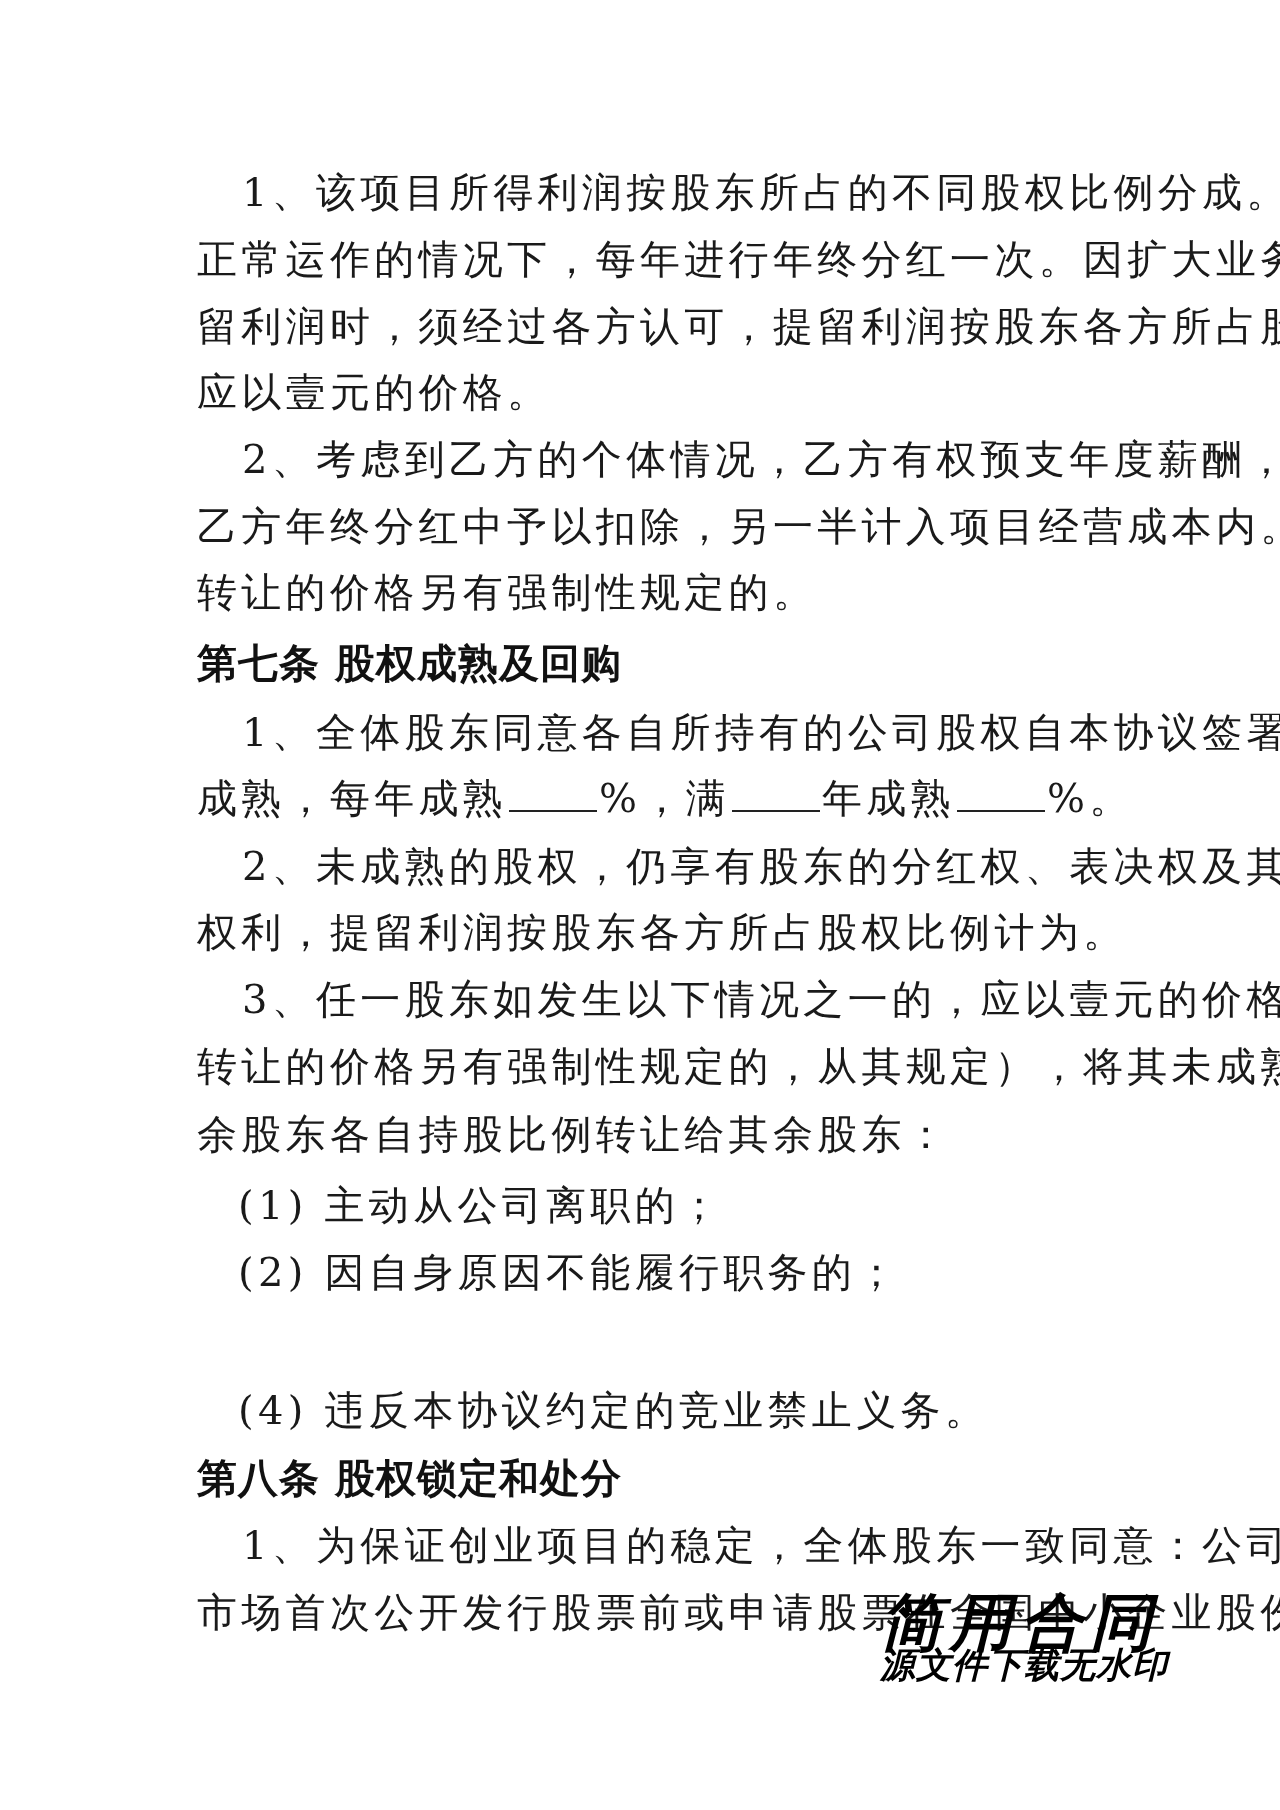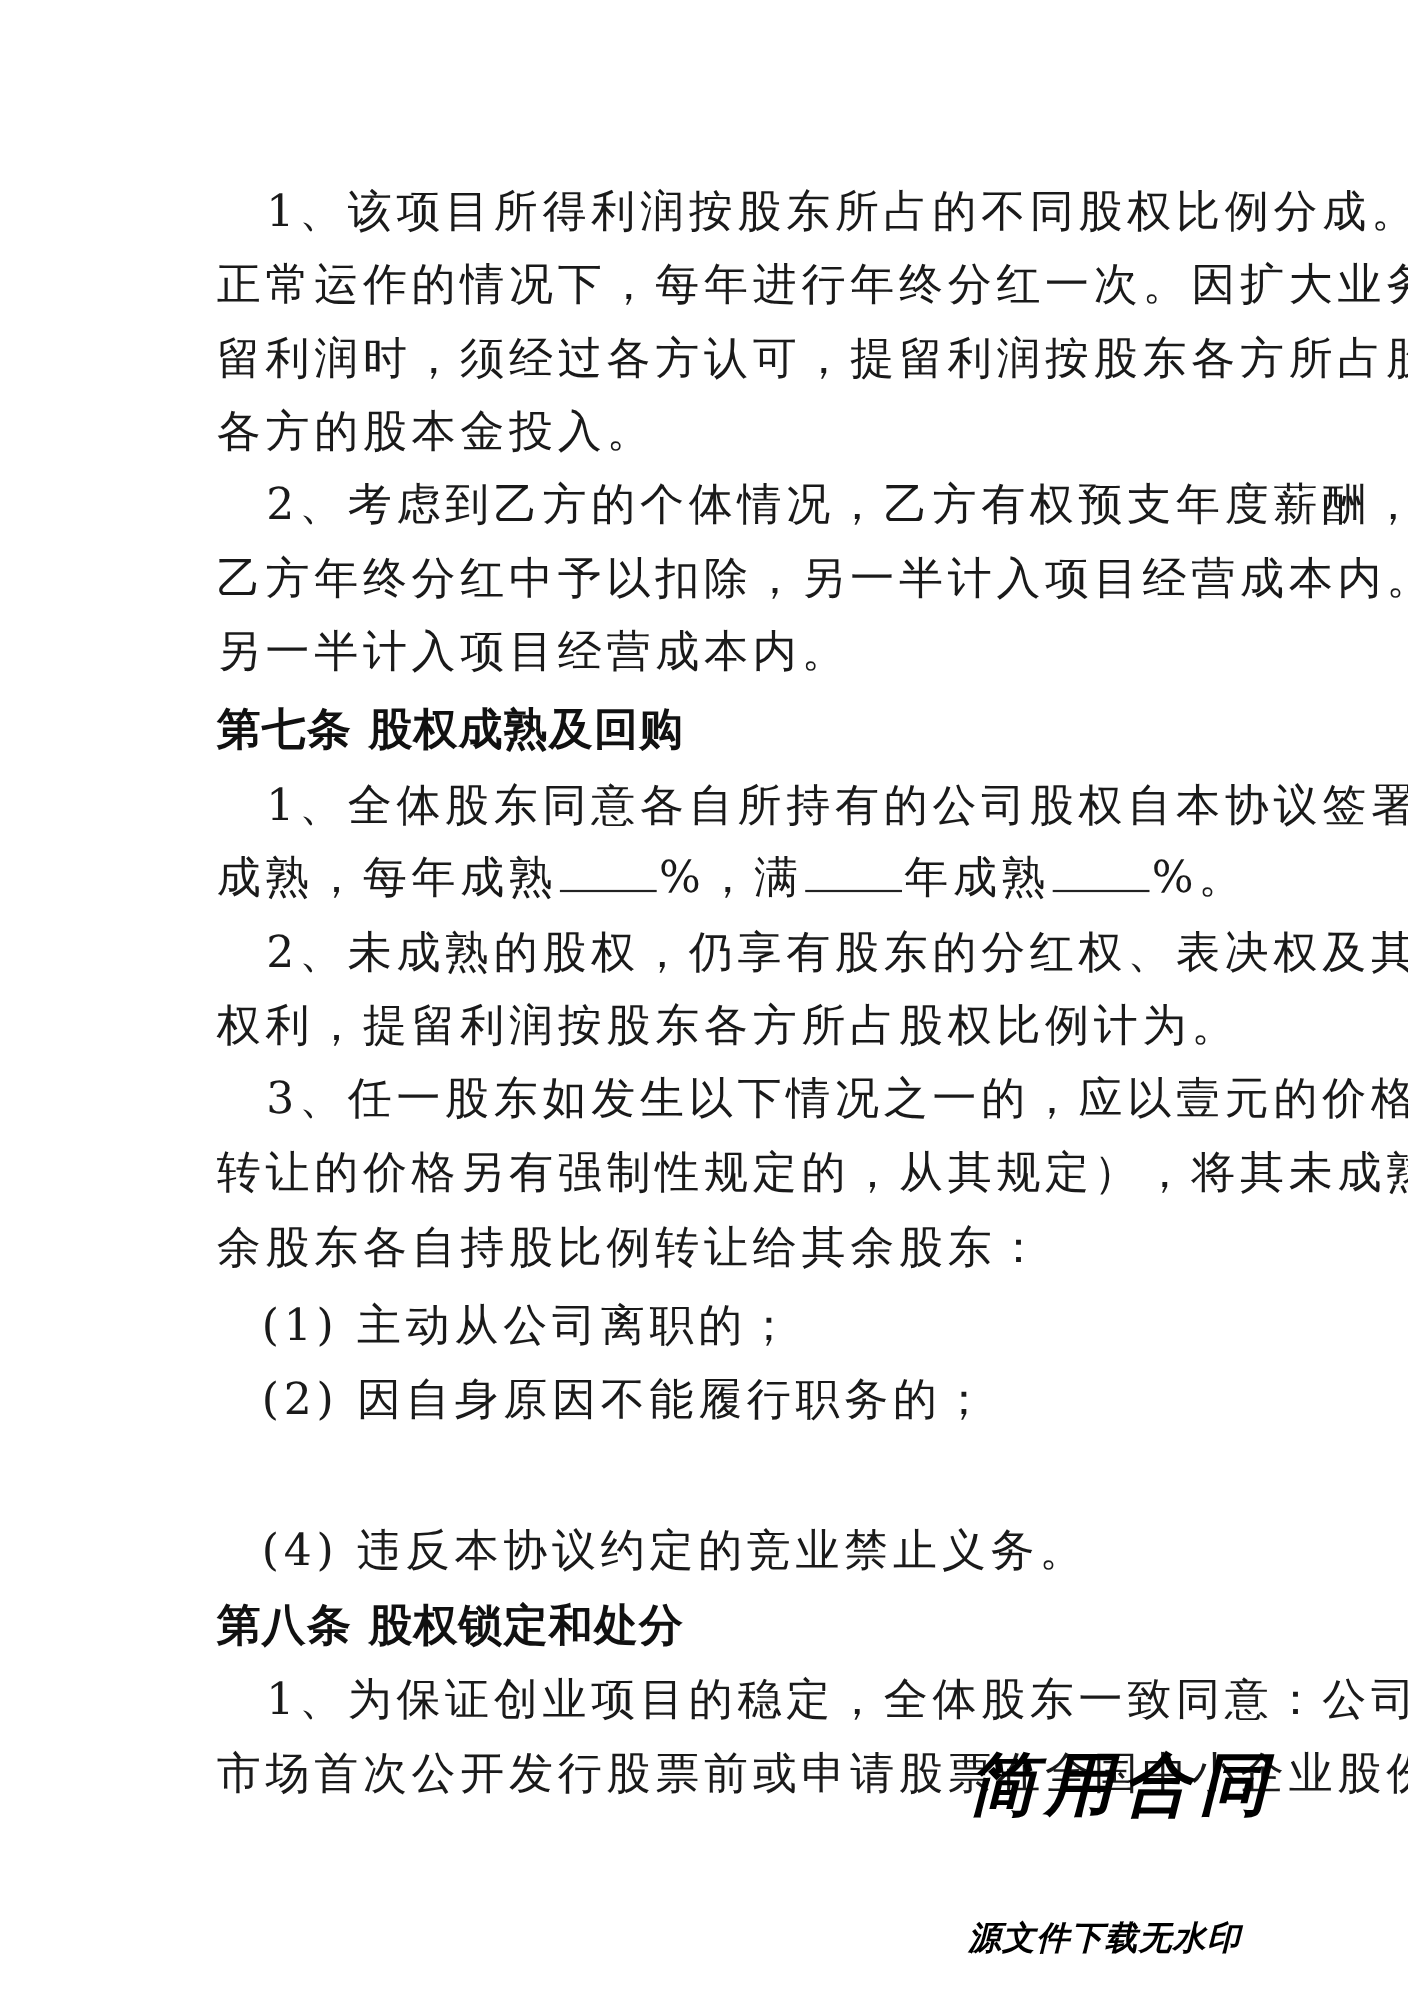--- a/index.html
+++ b/index.html
@@ -36,35 +36,35 @@
     .watermark {
       position: absolute;
       left: 880px;
       font-family: "DejaVu Sans", "Liberation Sans", sans-serif;
       font-weight: bold;
       font-style: italic;
       color: #000000;
       white-space: nowrap;
     }
     .wm-main { top: 1588px; font-size: 62px; letter-spacing: 8px; line-height: 70px; }
-    .wm-sub { top: 1744px; font-size: 30px; letter-spacing: 1px; line-height: 38px; }
+    .wm-sub { top: 1646px; font-size: 35px; letter-spacing: 1px; line-height: 38px; }
   </style>
 </head>
 <body>
 
 <div class="page">
 
   <div class="line indent" style="top:167px">1、该项目所得利润按股东所占的不同股权比例分成。在保证项目</div>
   <div class="line" style="top:234px">正常运作的情况下，每年进行年终分红一次。因扩大业务运营需要提</div>
   <div class="line" style="top:301px">留利润时，须经过各方认可，提留利润按股东各方所占股权比例计为</div>
-  <div class="line" style="top:367px">各方的股本金投入。</div>
+  <div class="line" style="top:367px">应以壹元的价格。</div>
 
   <div class="line indent" style="top:434px">2、考虑到乙方的个体情况，乙方有权预支年度薪酬，薪酬一半从</div>
   <div class="line" style="top:501px">乙方年终分红中予以扣除，另一半计入项目经营成本内。薪酬水平不</div>
-  <div class="line" style="top:567px">另一半计入项目经营成本内。</div>
+  <div class="line" style="top:567px">转让的价格另有强制性规定的。</div>
 
   <div class="line heading" style="top:638px">第七条 股权成熟及回购</div>
 
   <div class="line indent" style="top:707px">1、全体股东同意各自所持有的公司股权自本协议签署之日起分年</div>
   <div class="line" style="top:773px">
     <span>成熟，每年成熟</span><span class="blank"></span><span>%，满</span><span class="blank"></span><span>年成熟</span><span class="blank"></span><span>%。</span>
   </div>
 
   <div class="line indent" style="top:841px">2、未成熟的股权，仍享有股东的分红权、表决权及其他相关股东</div>
   <div class="line" style="top:907px">权利，提留利润按股东各方所占股权比例计为。</div>

